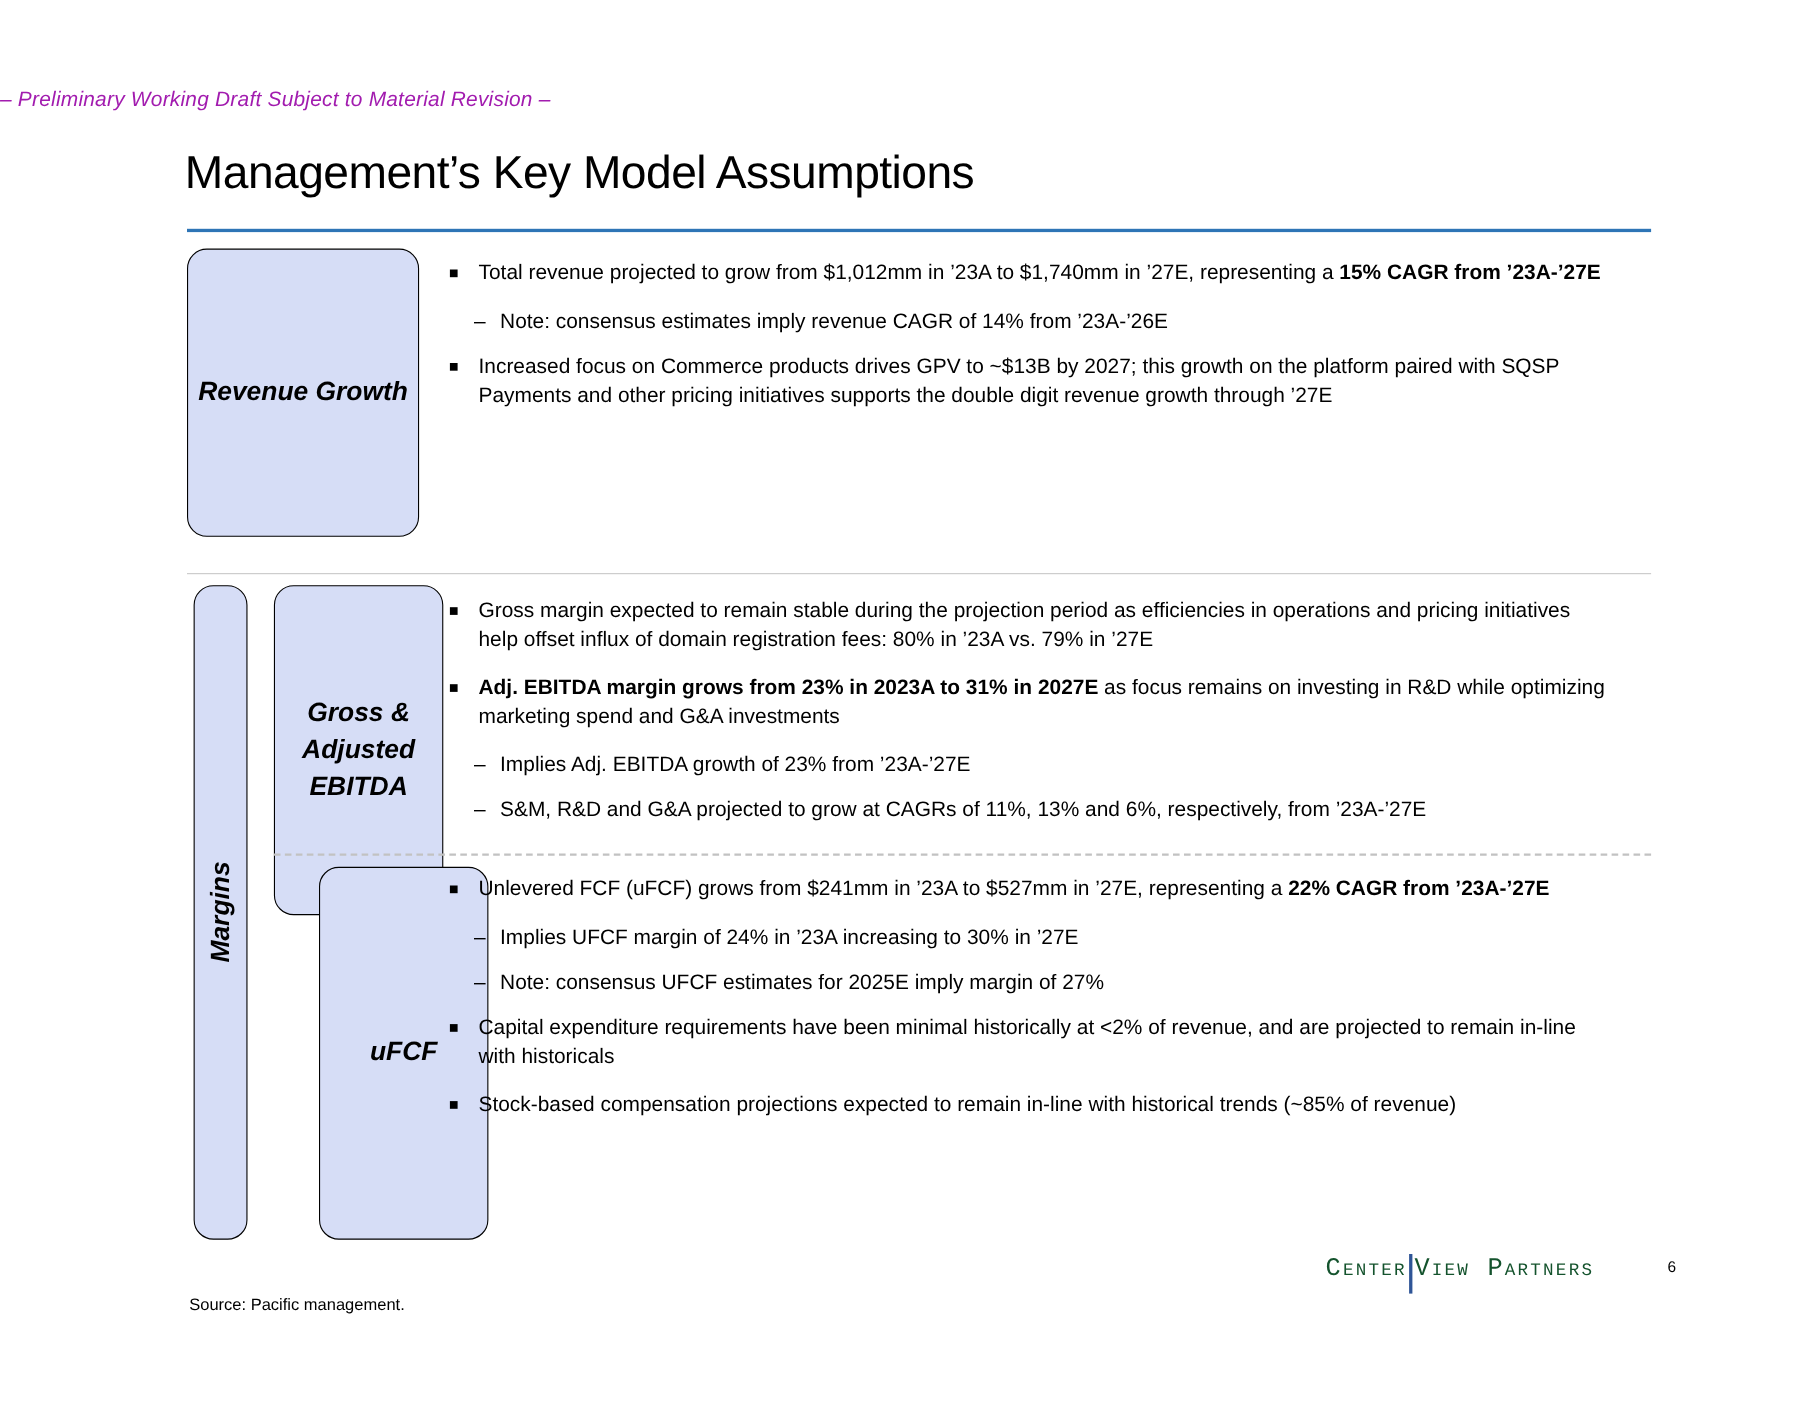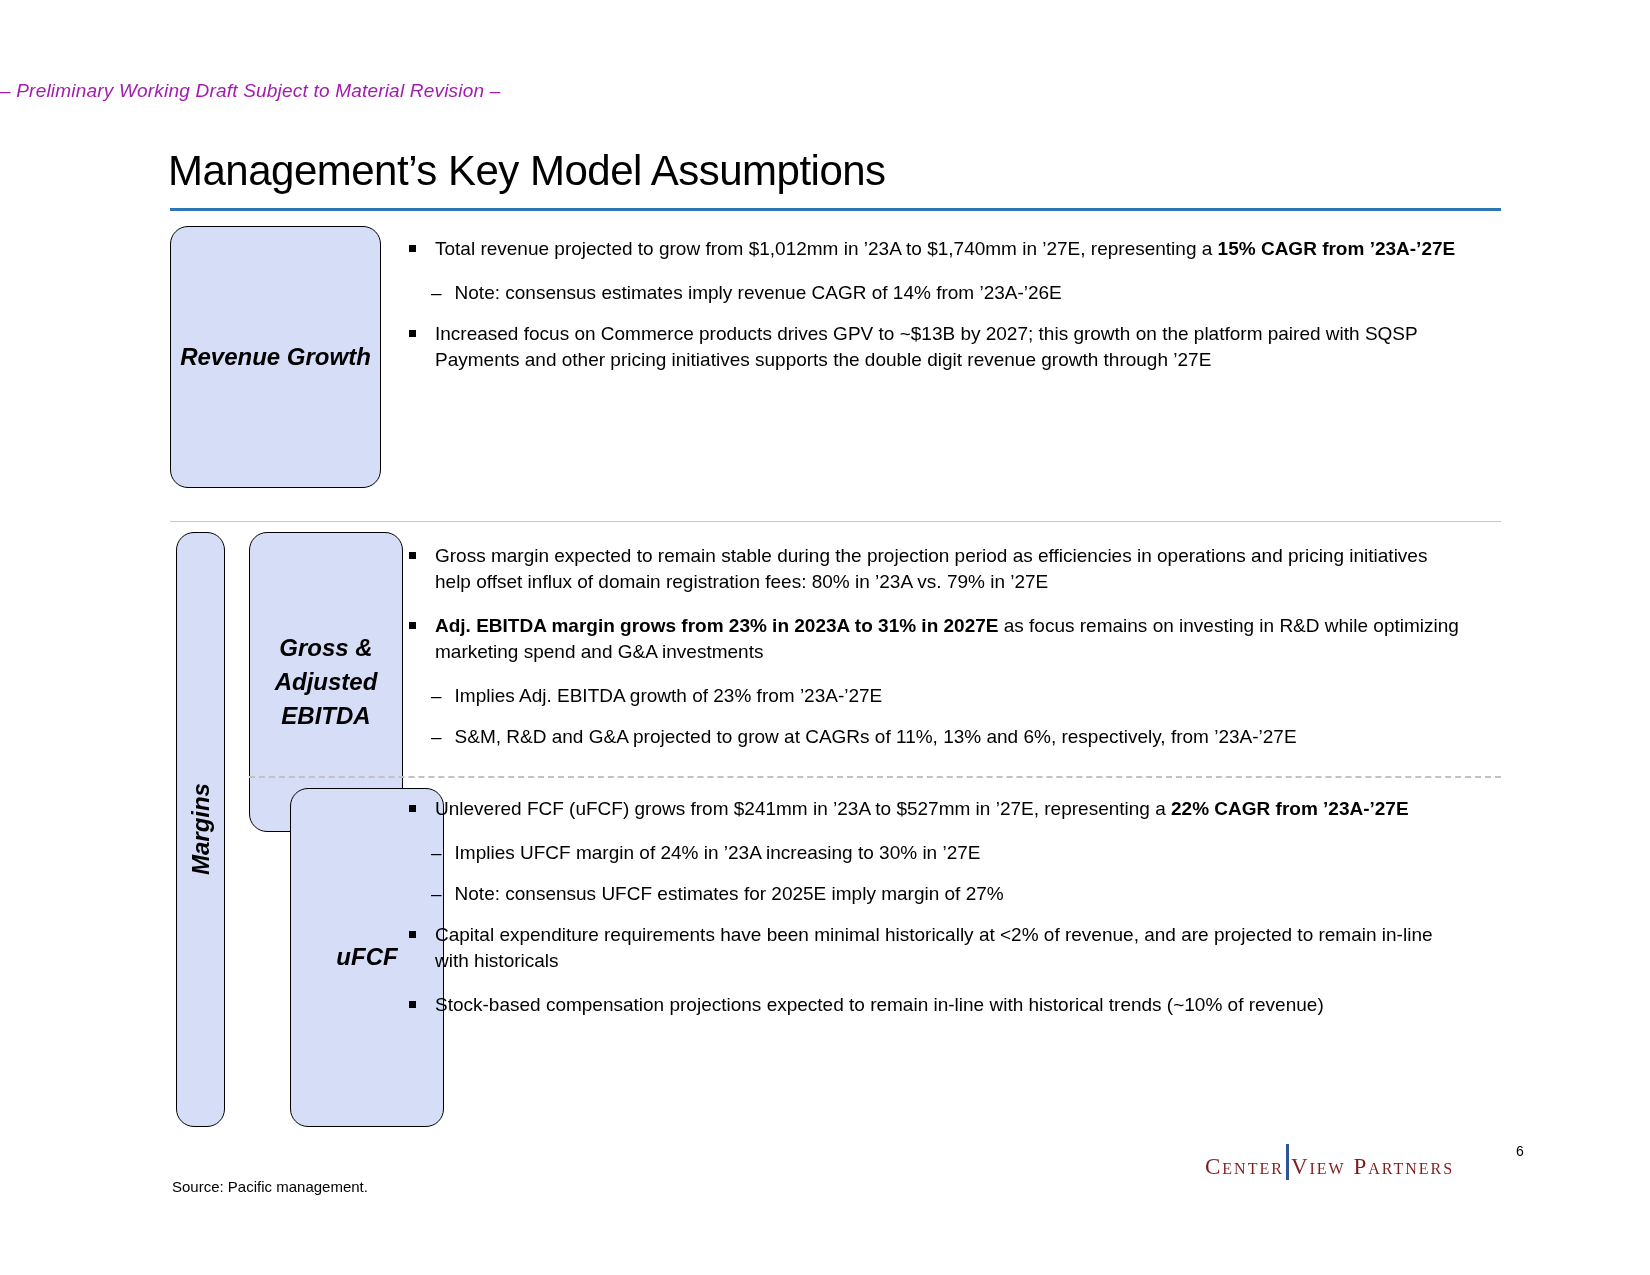--- a/index.html
+++ b/index.html
@@ -7,21 +7,21 @@
   body { font-family:"Liberation Sans", sans-serif; color:#000; }
   #slide { position:relative; width:1650px; height:1275px; background:#ffffff; overflow:hidden; }
 
   .disclaimer {
     position:absolute; top:80px; left:0; width:1570px;
     text-align:left; color:#a21caf; font-style:italic;
     font-size:19px; font-weight:500; letter-spacing:.2px;
   }
 
   .page-title {
-    position:absolute; top:150px; left:168px;
+    position:absolute; top:136px; left:168px;
     font-size:42px; font-weight:400; letter-spacing:-.5px; color:#000;
     line-height:1;
   }
   .title-rule {
     position:absolute; top:208px; left:170px; width:1331px; height:3px;
     background:#2E75B6;
   }
 
   
   .box {
@@ -61,22 +61,22 @@
     width:auto; height:auto; background:none; margin:0 13px 0 0; margin-top:0;
     font-size:19px;
   }
   .btext { flex:1; }
   .btext .b { font-weight:bold; }
 
   
   .source-note { position:absolute; left:172px; top:1178px; font-size:15px; color:#000; }
   .logo {
     position:absolute; left:1205px; top:1140px; height:40px;
-    display:flex; align-items:flex-end;
-    font-family:Liberation Serif, serif; color:#7f1d1d;
+    display:flex; align-items:flex-start;
+    font-family:Liberation Mono, monospace; color:#14532d;
     font-variant:small-caps; font-size:23px; letter-spacing:2px; white-space:nowrap;
   }
   .logo .bar { width:3px; height:36px; background:#2F5597; margin:0 2px; }
   .page-number { position:absolute; left:1516px; top:1143px; font-size:14px; color:#000; }
 </style>
 </head>
 <body>
 
 <div id="slide">
 
@@ -149,21 +149,21 @@
       <div class="bullet sub">
         <span class="marker">–</span>
         <div class="btext"><span>Note: consensus UFCF estimates for 2025E imply margin of 27%</span></div>
       </div>
       <div class="bullet">
         <span class="marker"></span>
         <div class="btext"><span>Capital expenditure requirements have been minimal historically at &lt;2% of revenue, and are projected to remain in-line with historicals</span></div>
       </div>
       <div class="bullet">
         <span class="marker"></span>
-        <div class="btext"><span>Stock-based compensation projections expected to remain in-line with historical trends (~10% of revenue)</span></div>
+        <div class="btext"><span>Stock-based compensation projections expected to remain in-line with historical trends (~85% of revenue)</span></div>
       </div>
     </div>
 
   <div class="source-note">Source: Pacific management.</div>
 
   <div class="logo">
     <span>Center</span>
     <span class="bar"></span>
     <span>View Partners</span>
   </div>

